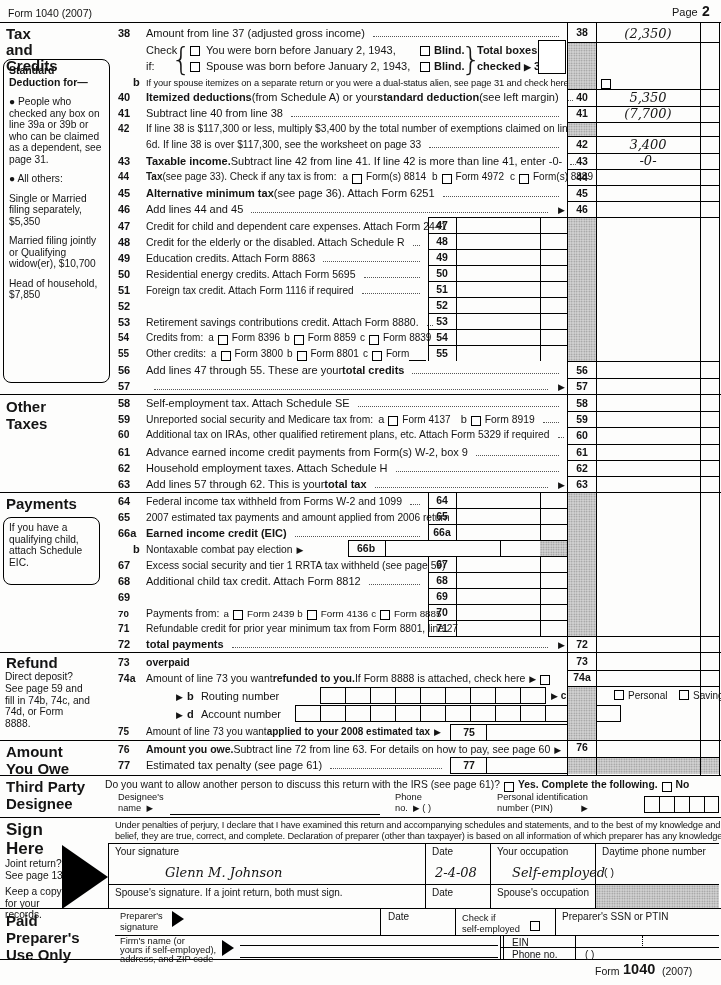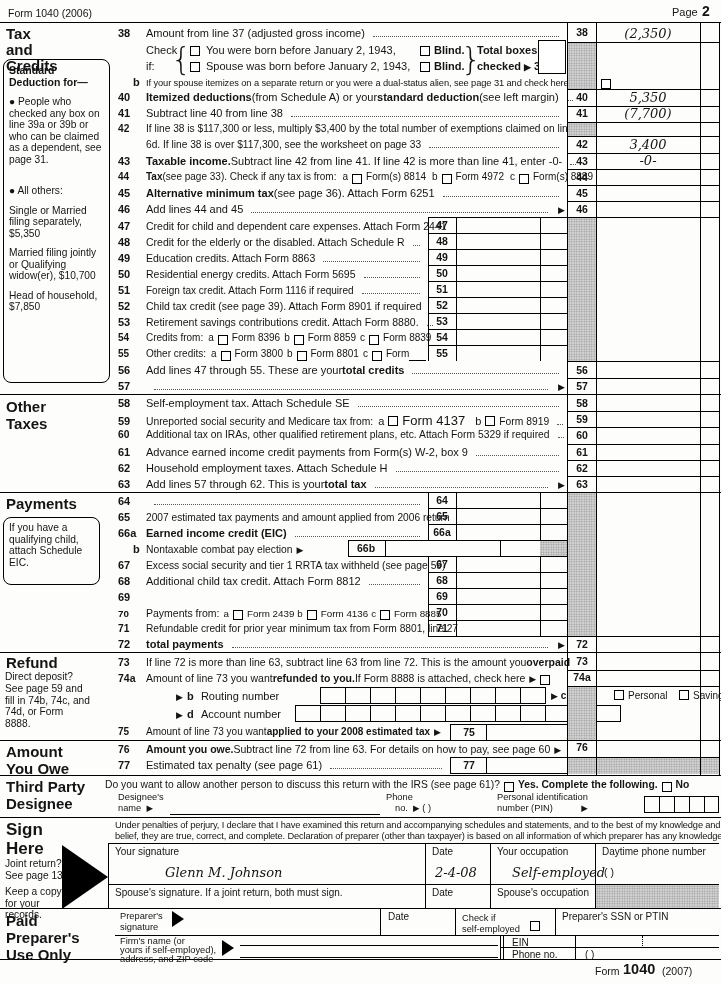--- a/index.html
+++ b/index.html
@@ -29,33 +29,33 @@
   .tri{position:absolute;width:0;height:0;border-top:32px solid transparent;border-bottom:32px solid transparent;border-left:46px solid #000}
   .tris{position:absolute;width:0;height:0;border-top:8px solid transparent;border-bottom:8px solid transparent;border-left:12px solid #000}
   .brace{position:absolute;font-size:32px;font-weight:200;font-family:"DejaVu Sans",sans-serif}
   .numbox{position:absolute;border:1px solid #000;background-image:repeating-linear-gradient(90deg,transparent 0 24px,#000 24px 25px)}
   .pinbox{position:absolute;border:1px solid #000;background-image:repeating-linear-gradient(90deg,transparent 0 14px,#000 14px 15px)}
   .ibx{position:absolute;border:1px solid #000;background:#fff}
 </style>
 </head>
 <body>
 
-<div class="abs" style="left:8px;top:7px;font-size:10.5px">Form 1040 (2006)</div>
+<div class="abs" style="left:8px;top:7px;font-size:10.5px">Form 1040 (2007)</div>
 <div class="abs" style="left:672px;top:6px;font-size:11px">Page</div>
 <div class="abs bd" style="left:702px;top:3px;font-size:14px">2</div>
 <div class="hl2" style="left:0;top:22px;width:721px"></div>
 
 <div class="sec" style="left:6px;top:26px;font-size:15px;line-height:16px">
   <div>Tax</div>
   <div>and</div>
   <div>Credits</div>
 </div>
 <div class="sbox" style="left:3px;top:59px;width:107px;height:324px">
   <div class="bd" style="font-size:10.5px;line-height:12px;margin-bottom:8px">Standard Deduction for—</div>
-  <div style="margin-bottom:20px"><span>●</span> <span>People who checked any box on line 39a or 39b or who can be claimed as a dependent, see page 31.</span></div>
+  <div style="margin-bottom:8px"><span>●</span> <span>People who checked any box on line 39a or 39b or who can be claimed as a dependent, see page 31.</span></div>
   <div style="margin-bottom:8px"><span>●</span> <span>All others:</span></div>
   <div style="margin-bottom:8px">Single or Married filing separately, $5,350</div>
   <div style="margin-bottom:8px">Married filing jointly or Qualifying widow(er), $10,700</div>
   <div>Head of household, $7,850</div>
 </div>
 
 <div class="r" style="left:118px;top:27px;width:447px">
     <span class="n">38</span>
     <span>Amount from line 37 (adjusted gross income)</span>
     <span class="dots"></span>
@@ -158,21 +158,20 @@
     <span style="font-size:10.5px">Residential energy credits. Attach Form 5695</span>
     <span class="dots"></span>
   </div>
 <div class="r" style="left:118px;top:284px;width:308px">
     <span class="n">51</span>
     <span style="font-size:10px">Foreign tax credit. Attach Form 1116 if required</span>
     <span class="dots"></span>
   </div>
 <div class="r" style="left:118px;top:300px;width:308px">
     <span class="n">52</span>
-    <span style="font-size:10.5px">Child tax credit (see page 39). Attach Form 8901 if required</span>
   </div>
 <div class="r" style="left:118px;top:316px;width:308px">
     <span class="n">53</span>
     <span style="font-size:10.5px">Retirement savings contributions credit. Attach Form 8880.</span>
     <span class="dots"></span>
   </div>
 <div class="r" style="left:118px;top:332px;width:308px;font-size:10px">
     <span class="n">54</span>
     <span>Credits from:</span>
     <span style="margin-left:5px">a</span>
@@ -219,21 +218,21 @@
 <div class="r" style="left:118px;top:397px;width:447px">
     <span class="n">58</span>
     <span>Self-employment tax. Attach Schedule SE</span>
     <span class="dots"></span>
   </div>
 <div class="r" style="left:118px;top:413px;width:447px">
     <span class="n">59</span>
     <span style="font-size:10.3px">Unreported social security and Medicare tax from:</span>
     <span style="margin-left:5px">a</span>
     <span class="cb"></span>
-    <span style="font-size:13px">Form 4137</span>
+    <span style="font-size:10px">Form 4137</span>
     <span style="margin-left:10px">b</span>
     <span class="cb"></span>
     <span style="font-size:10.3px">Form 8919</span>
     <span class="dots"></span>
   </div>
 <div class="r" style="left:118px;top:429px;width:447px;font-size:10.3px">
     <span class="n">60</span>
     <span>Additional tax on IRAs, other qualified retirement plans, etc. Attach Form 5329 if required</span>
     <span class="dots"></span>
   </div>
@@ -253,20 +252,21 @@
     <span class="bd">total tax</span>
     <span class="dots"></span>
     <span class="ar">▶</span>
   </div>
 
 <div class="sec" style="left:6px;top:495px;font-size:15px"><span>Payments</span></div>
 <div class="sbox" style="left:3px;top:517px;width:97px;height:68px"><span>If you have a qualifying child, attach Schedule EIC.</span></div>
 
 <div class="r" style="left:118px;top:495px;width:308px">
     <span class="n">64</span>
+    <span style="font-size:10.5px">Federal income tax withheld from Forms W-2 and 1099</span>
     <span class="dots"></span>
   </div>
 <div class="r" style="left:118px;top:511px;width:308px">
     <span class="n">65</span>
     <span style="font-size:10.2px">2007 estimated tax payments and amount applied from 2006 return</span>
   </div>
 <div class="r" style="left:118px;top:527px;width:308px">
     <span class="n">66a</span>
     <span class="bd">Earned income credit (EIC)</span>
     <span class="dots"></span>
@@ -321,21 +321,20 @@
     <span class="dots"></span>
     <span class="ar">▶</span>
   </div>
 
 <div class="sec" style="left:6px;top:654px;font-size:15px"><span>Refund</span></div>
 <div class="note" style="left:5px;top:671px;width:100px">Direct deposit?</div>
 <div class="note" style="left:5px;top:683px;width:86px">See page 59 and fill in 74b, 74c, and 74d, or Form 8888.</div>
 
 <div class="r" style="left:118px;top:656px;width:447px;font-size:10.5px">
     <span class="n">73</span>
-    <span>If line 72 is more than line 63, subtract line 63 from line 72. This is the amount you </span>
     <span class="bd">overpaid</span>
   </div>
 <div class="r" style="left:118px;top:672px;width:447px;font-size:10.5px">
     <span class="n">74a</span>
     <span>Amount of line 73 you want </span>
     <span class="bd">refunded to you.</span>
     <span> If Form 8888 is attached, check here</span>
     <span class="ar">▶</span>
     <span class="cb"></span>
   </div>
@@ -517,21 +516,21 @@
 <div class="r" style="left:105px;top:779px;width:614px;font-size:10.3px">
     <span>Do you want to allow another person to discuss this return with the IRS (see page 61)?</span>
     <span class="cb"></span>
     <span class="bd">Yes. Complete the following.</span>
     <span class="cb"></span>
     <span class="bd">No</span>
   </div>
 <div class="abs tny" style="left:118px;top:792px">Designee's</div>
 <div class="abs tny" style="left:118px;top:803px"><span>name</span>&nbsp;&nbsp;<span style="font-size:8.5px">▶</span></div>
 <div class="hl" style="left:170px;top:814px;width:210px"></div>
-<div class="abs tny" style="left:386px;top:792px">Phone</div>
+<div class="abs tny" style="left:395px;top:792px">Phone</div>
 <div class="abs tny" style="left:395px;top:803px"><span>no.</span>&nbsp;&nbsp;<span style="font-size:8.5px">▶</span>&nbsp;<span>(        )</span></div>
 <div class="abs tny" style="left:497px;top:792px">Personal identification</div>
 <div class="abs tny" style="left:497px;top:803px"><span>number (PIN)</span>&nbsp;&nbsp;&nbsp;&nbsp;&nbsp;&nbsp;&nbsp;&nbsp;&nbsp;&nbsp;&nbsp;<span style="font-size:8.5px">▶</span></div>
 <div class="pinbox" style="left:644px;top:796px;width:75px;height:17px"></div>
 
 <div class="sec" style="left:6px;top:820px;font-size:17px;line-height:19px">
   <div>Sign</div>
   <div>Here</div>
 </div>
 <div class="note" style="left:5px;top:858px;width:62px">Joint return? See page 13.</div>

